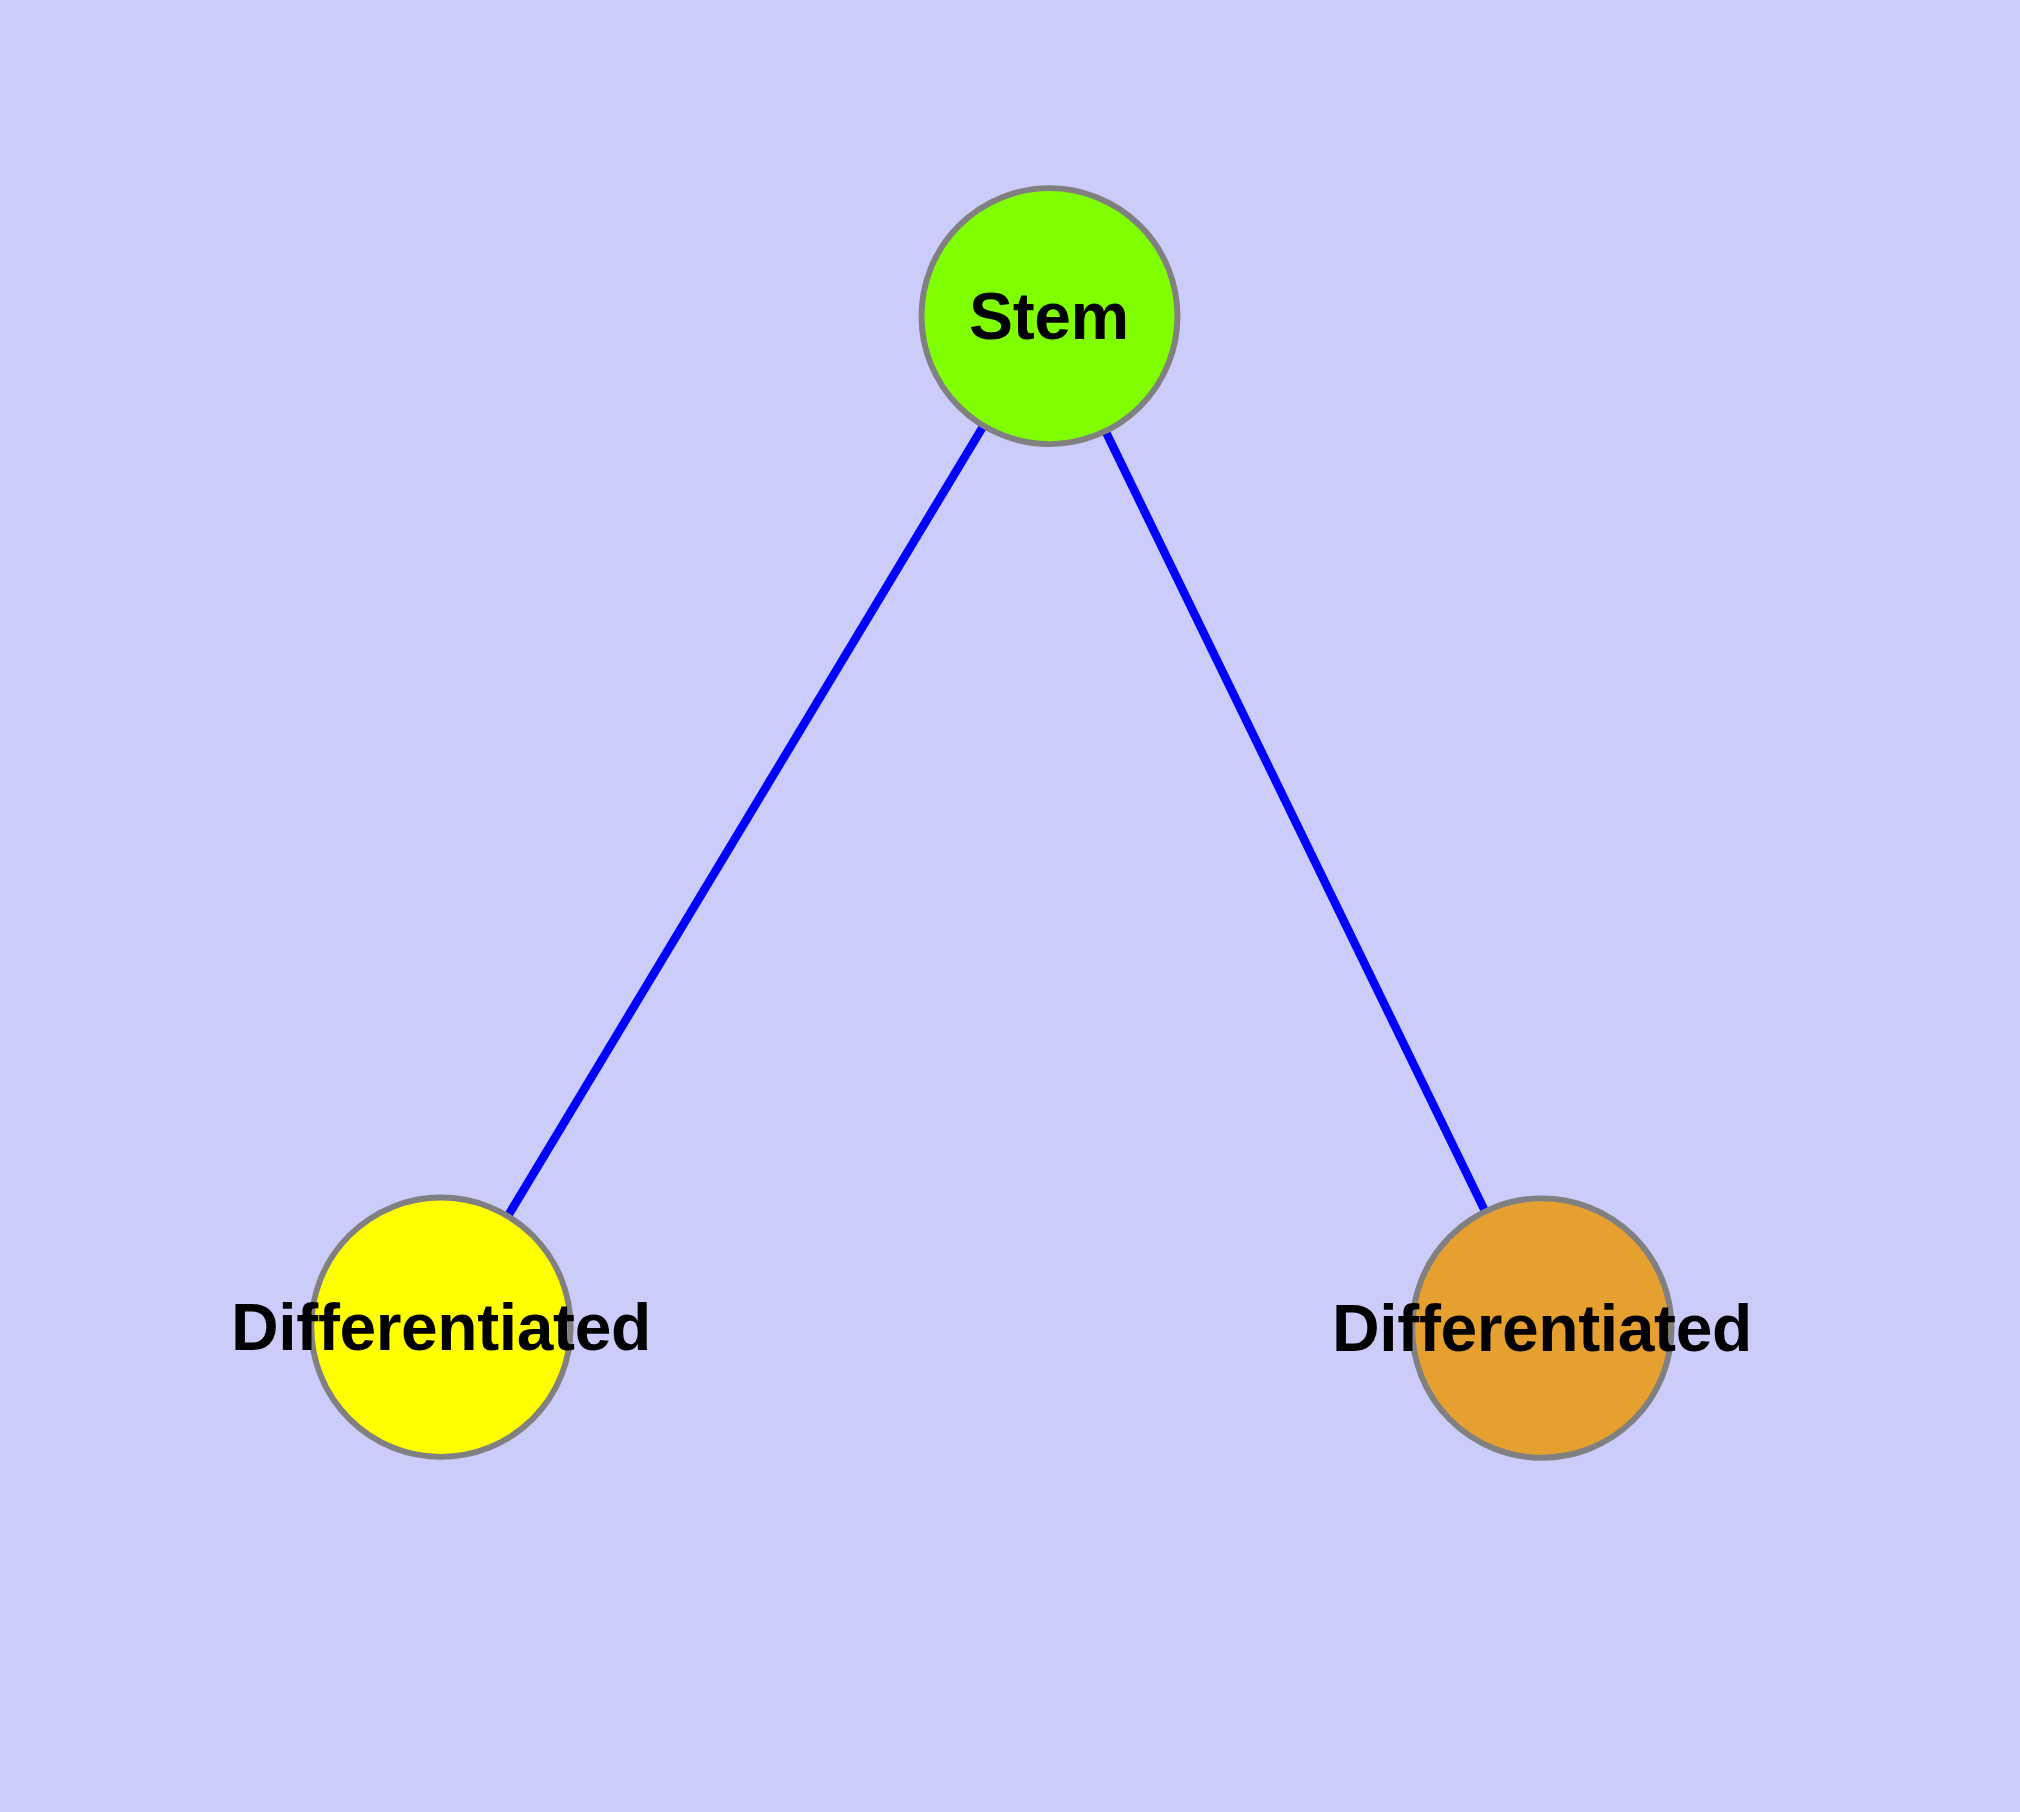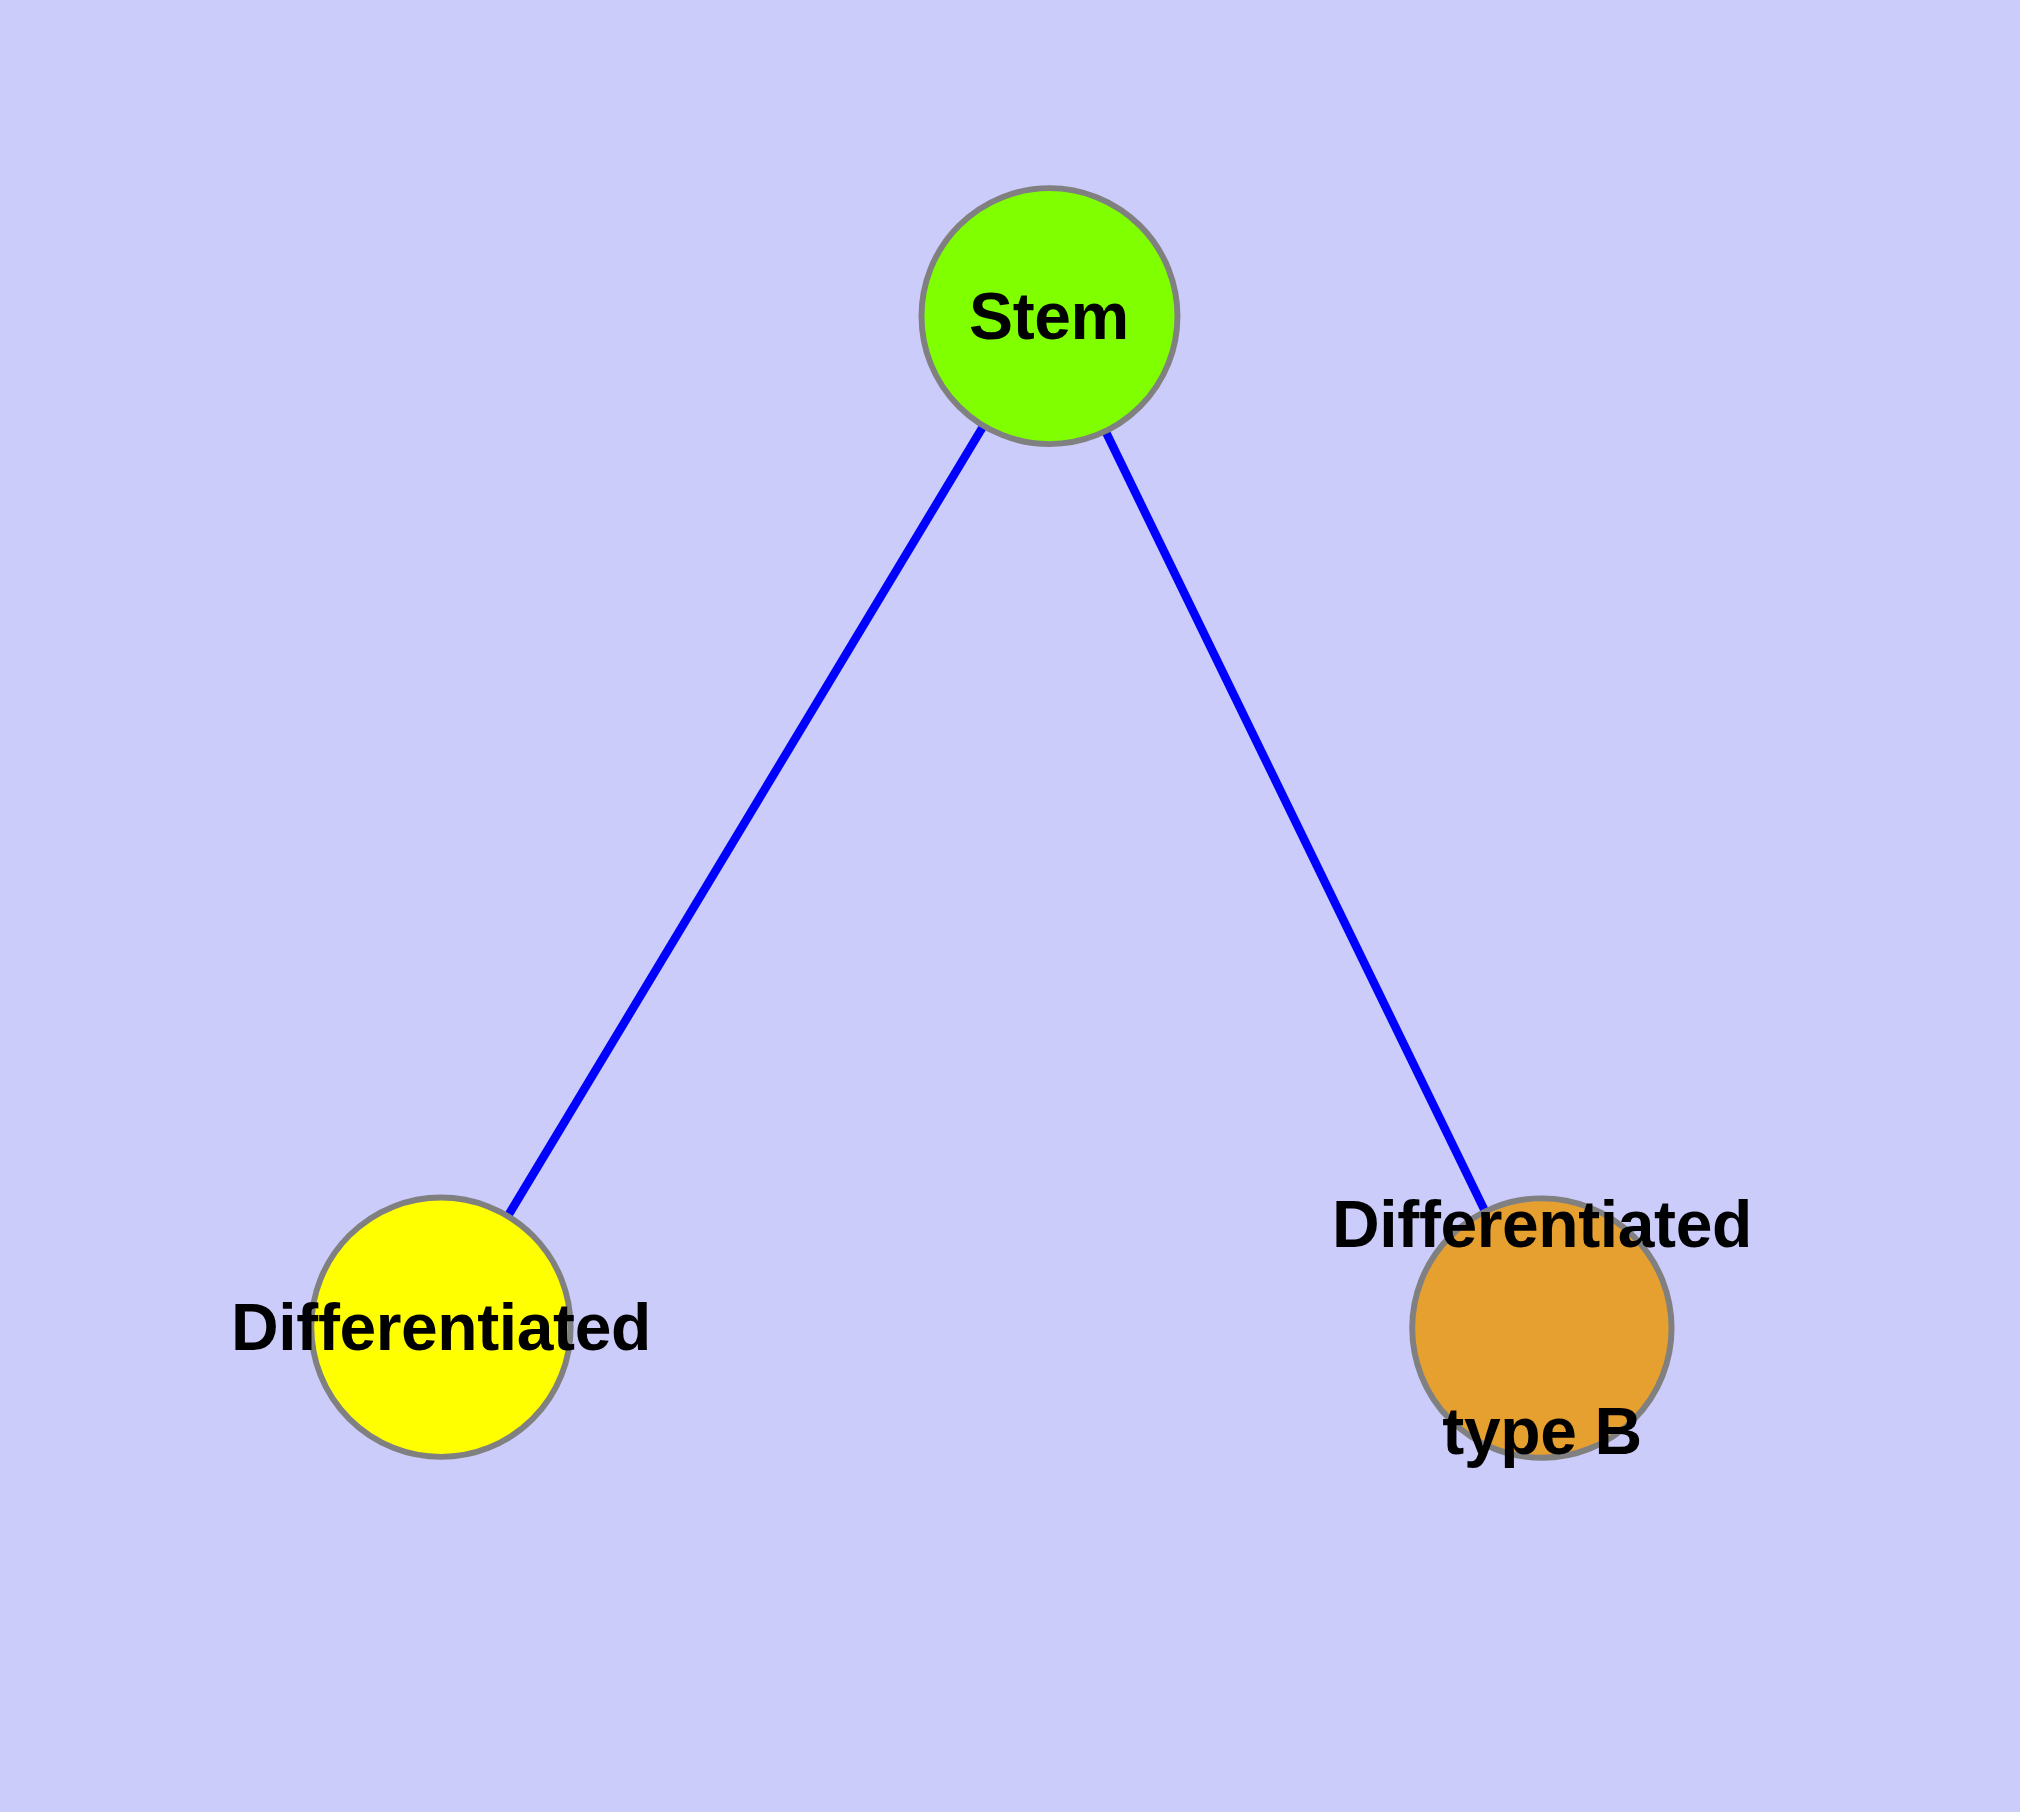--- a/index.html
+++ b/index.html
@@ -69,17 +69,16 @@
   <div id="label-stem" class="node-label" style="left: 1049px; top: 316px; font-size: 66px; color: rgb(0, 0, 0);">
     <span class="label-line">Stem</span>
   </div>
 
   <div id="label-diff_a" class="node-label" style="left: 441px; top: 1327px; font-size: 66px; color: rgb(0, 0, 0);">
     <span class="label-line">Differentiated</span>
   </div>
 
   <div id="label-diff_b" class="node-label" style="left: 1542px; top: 1328px; font-size: 66px; color: rgb(0, 0, 0);">
     <span class="label-line">Differentiated</span>
-    <span class="label-line">type B</span>
   </div>
 
 </div>
 
 
 </body></html>

